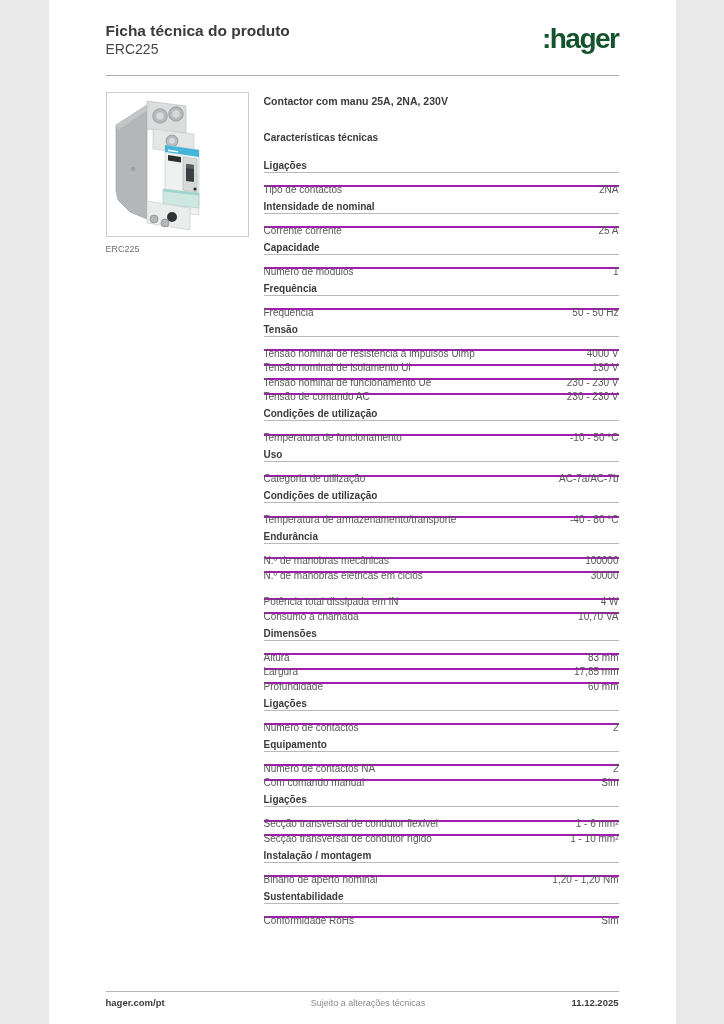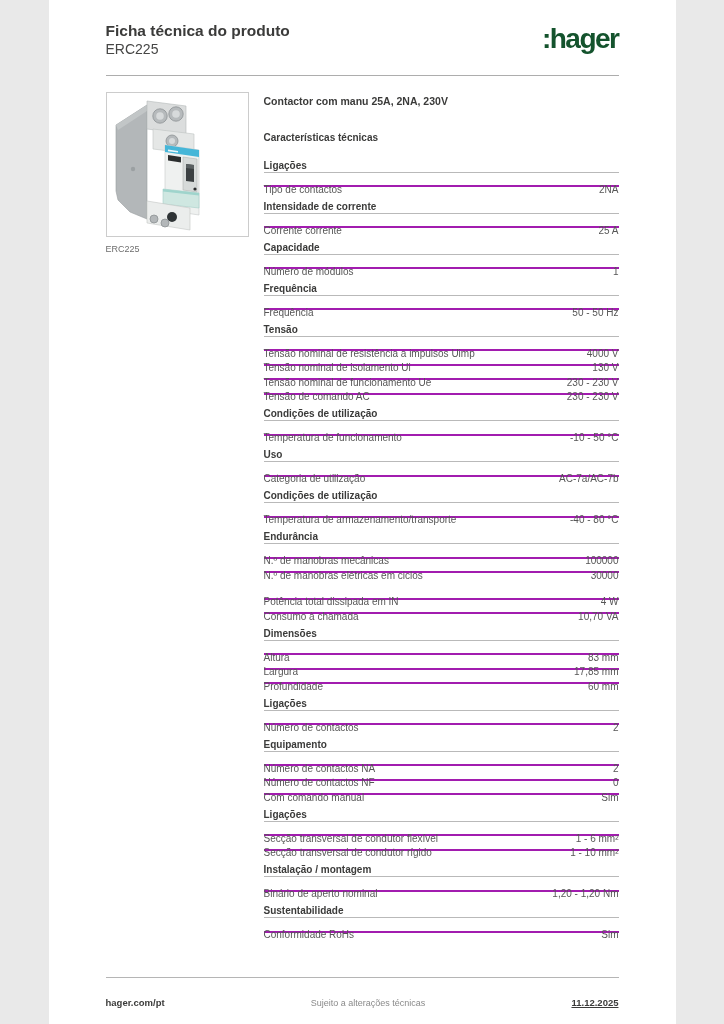--- a/index.html
+++ b/index.html
@@ -38,26 +38,26 @@
     display:flex; justify-content:space-between; align-items:flex-start;
     height:14.5px; padding-top:11px; border-bottom:2px solid #a21caf;
     font-size:10px; color:#565656;
   }
   .row-label { white-space:nowrap; }
   .row-value { white-space:nowrap; text-align:right; }
 
   
   .footer {
     position:absolute; left:57px; right:57px; bottom:16px;
-    border-top:1px solid #b5b5b5; padding-top:19px;
+    border-top:1px solid #b5b5b5; padding-top:5px;
     display:flex; justify-content:space-between; align-items:baseline;gap:12px;
   }
   .footer-left  { font-size:9.5px; font-weight:bold; color:#3b3b3a; text-decoration:none; }
   .footer-center{ font-size:9px; color:#8a8a8a; }
-  .footer-right { font-size:9.5px; font-weight:bold; color:#3b3b3a;text-decoration:underline; }
+  .footer-right { font-size:9.5px; font-weight:bold; color:#3b3b3a; }
 </style>
 </head>
 <body>
 
 <div class="page">
   <div class="content">
 
     <div class="header">
       <div>
         <div class="page-title">Ficha técnica do produto</div>
@@ -116,21 +116,21 @@
         <div class="sections">
   <div class="section">
     <div class="section-title">Ligações</div>
     <div class="spec-row">
       <span class="row-label">Tipo de contactos</span>
       <span class="row-value">2NA</span>
     </div>
   </div>
 
   <div class="section">
-    <div class="section-title">Intensidade de corrente</div>
+    <div class="section-title">Intensidade de nominal</div>
     <div class="spec-row">
       <span class="row-label">Corrente corrente</span>
       <span class="row-value">25 A</span>
     </div>
   </div>
 
   <div class="section">
     <div class="section-title">Capacidade</div>
     <div class="spec-row">
       <span class="row-label">Número de módulos</span>
@@ -235,24 +235,20 @@
       <span class="row-label">Número de contactos</span>
       <span class="row-value">2</span>
     </div>
   </div>
 
   <div class="section">
     <div class="section-title">Equipamento</div>
     <div class="spec-row">
       <span class="row-label">Número de contactos NA</span>
       <span class="row-value">2</span>
-    </div>
-              <div class="spec-row">
-      <span class="row-label">Número de contactos NF</span>
-      <span class="row-value">0</span>
     </div>
               <div class="spec-row">
       <span class="row-label">Com comando manual</span>
       <span class="row-value">Sim</span>
     </div>
   </div>
 
   <div class="section">
     <div class="section-title">Ligações</div>
     <div class="spec-row">

